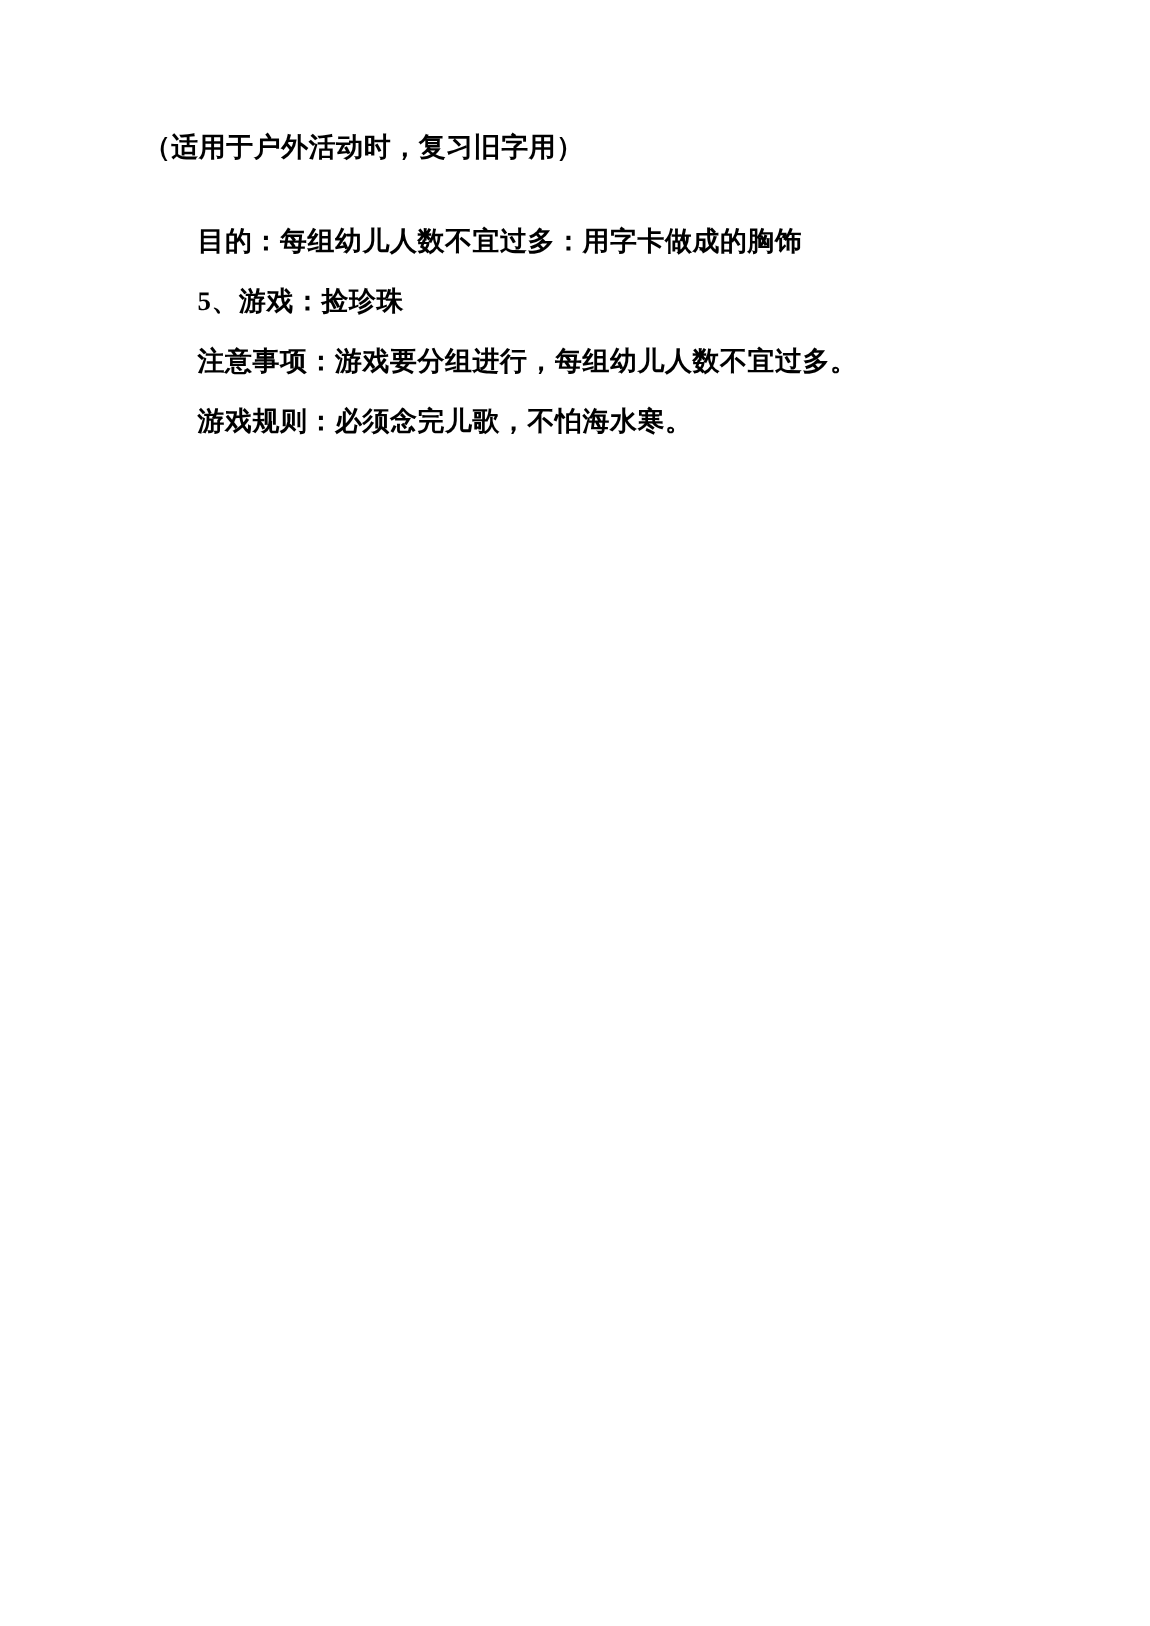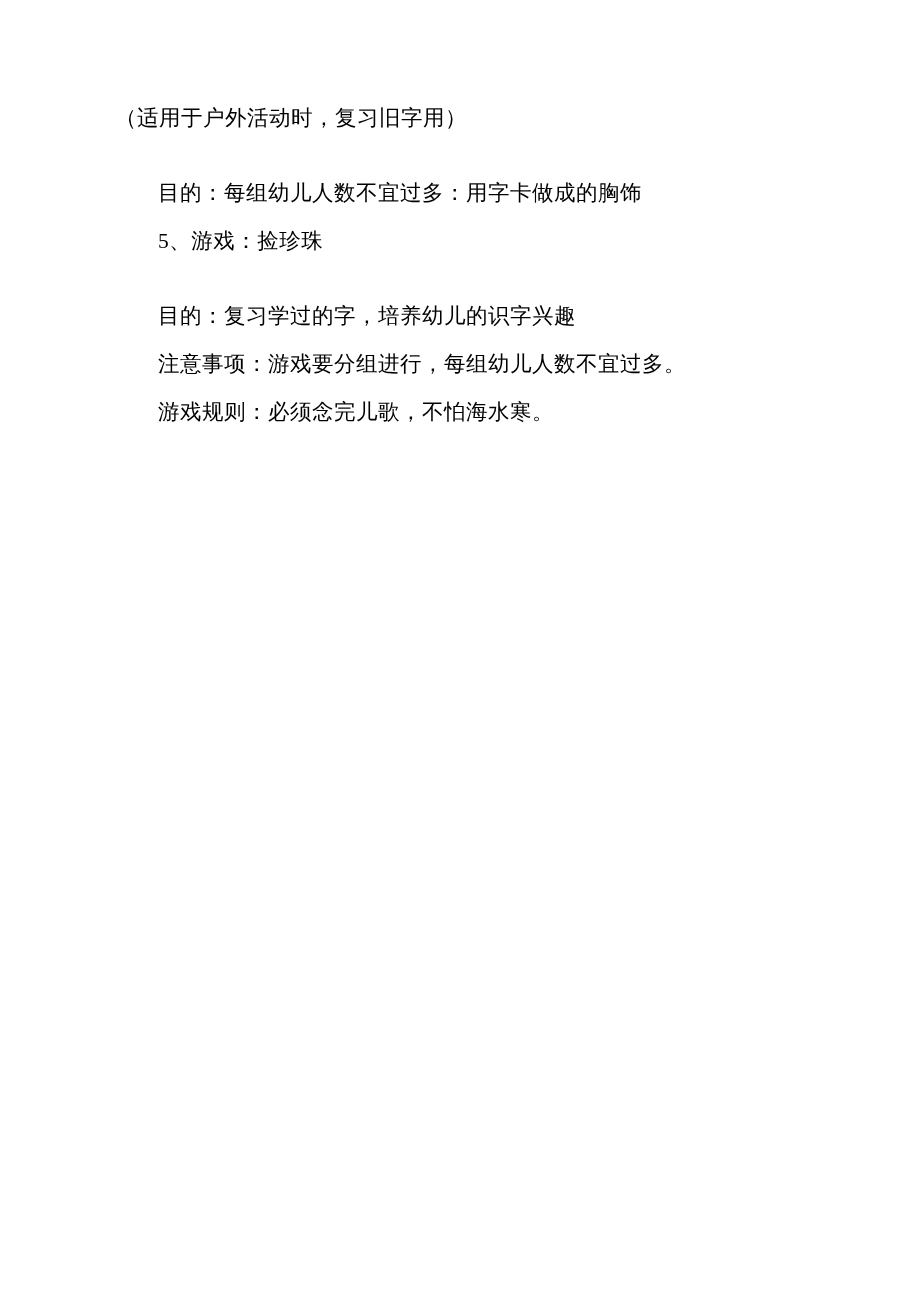--- a/index.html
+++ b/index.html
@@ -18,31 +18,31 @@
     color: #000000;
   }
   .para {
     margin: 0;
     font-size: 21.5px;
     line-height: 48px;
     text-align: justify;
     text-justify: inter-ideograph;
     letter-spacing: 0.5px;
     word-break: break-all;
+    font-weight: bold;
   }
   .indent {
     text-indent: 2em;
   }
   .gap-lg {
     margin-top: 27px;
   }
 </style>
 </head>
 <body>
 
 <div class="page">
   <p class="para">（适用于户外活动时，复习旧字用）</p>
   <p class="para indent gap-lg">目的：每组幼儿人数不宜过多：用字卡做成的胸饰</p>
   <p class="para indent">5、游戏：捡珍珠</p>
-  <p class="para indent gap-lg">目的：复习学过的字，培养幼儿的识字兴趣</p>
   <p class="para indent">注意事项：游戏要分组进行，每组幼儿人数不宜过多。</p>
   <p class="para indent">游戏规则：必须念完儿歌，不怕海水寒。</p>
 </div>
 
 </body></html>

